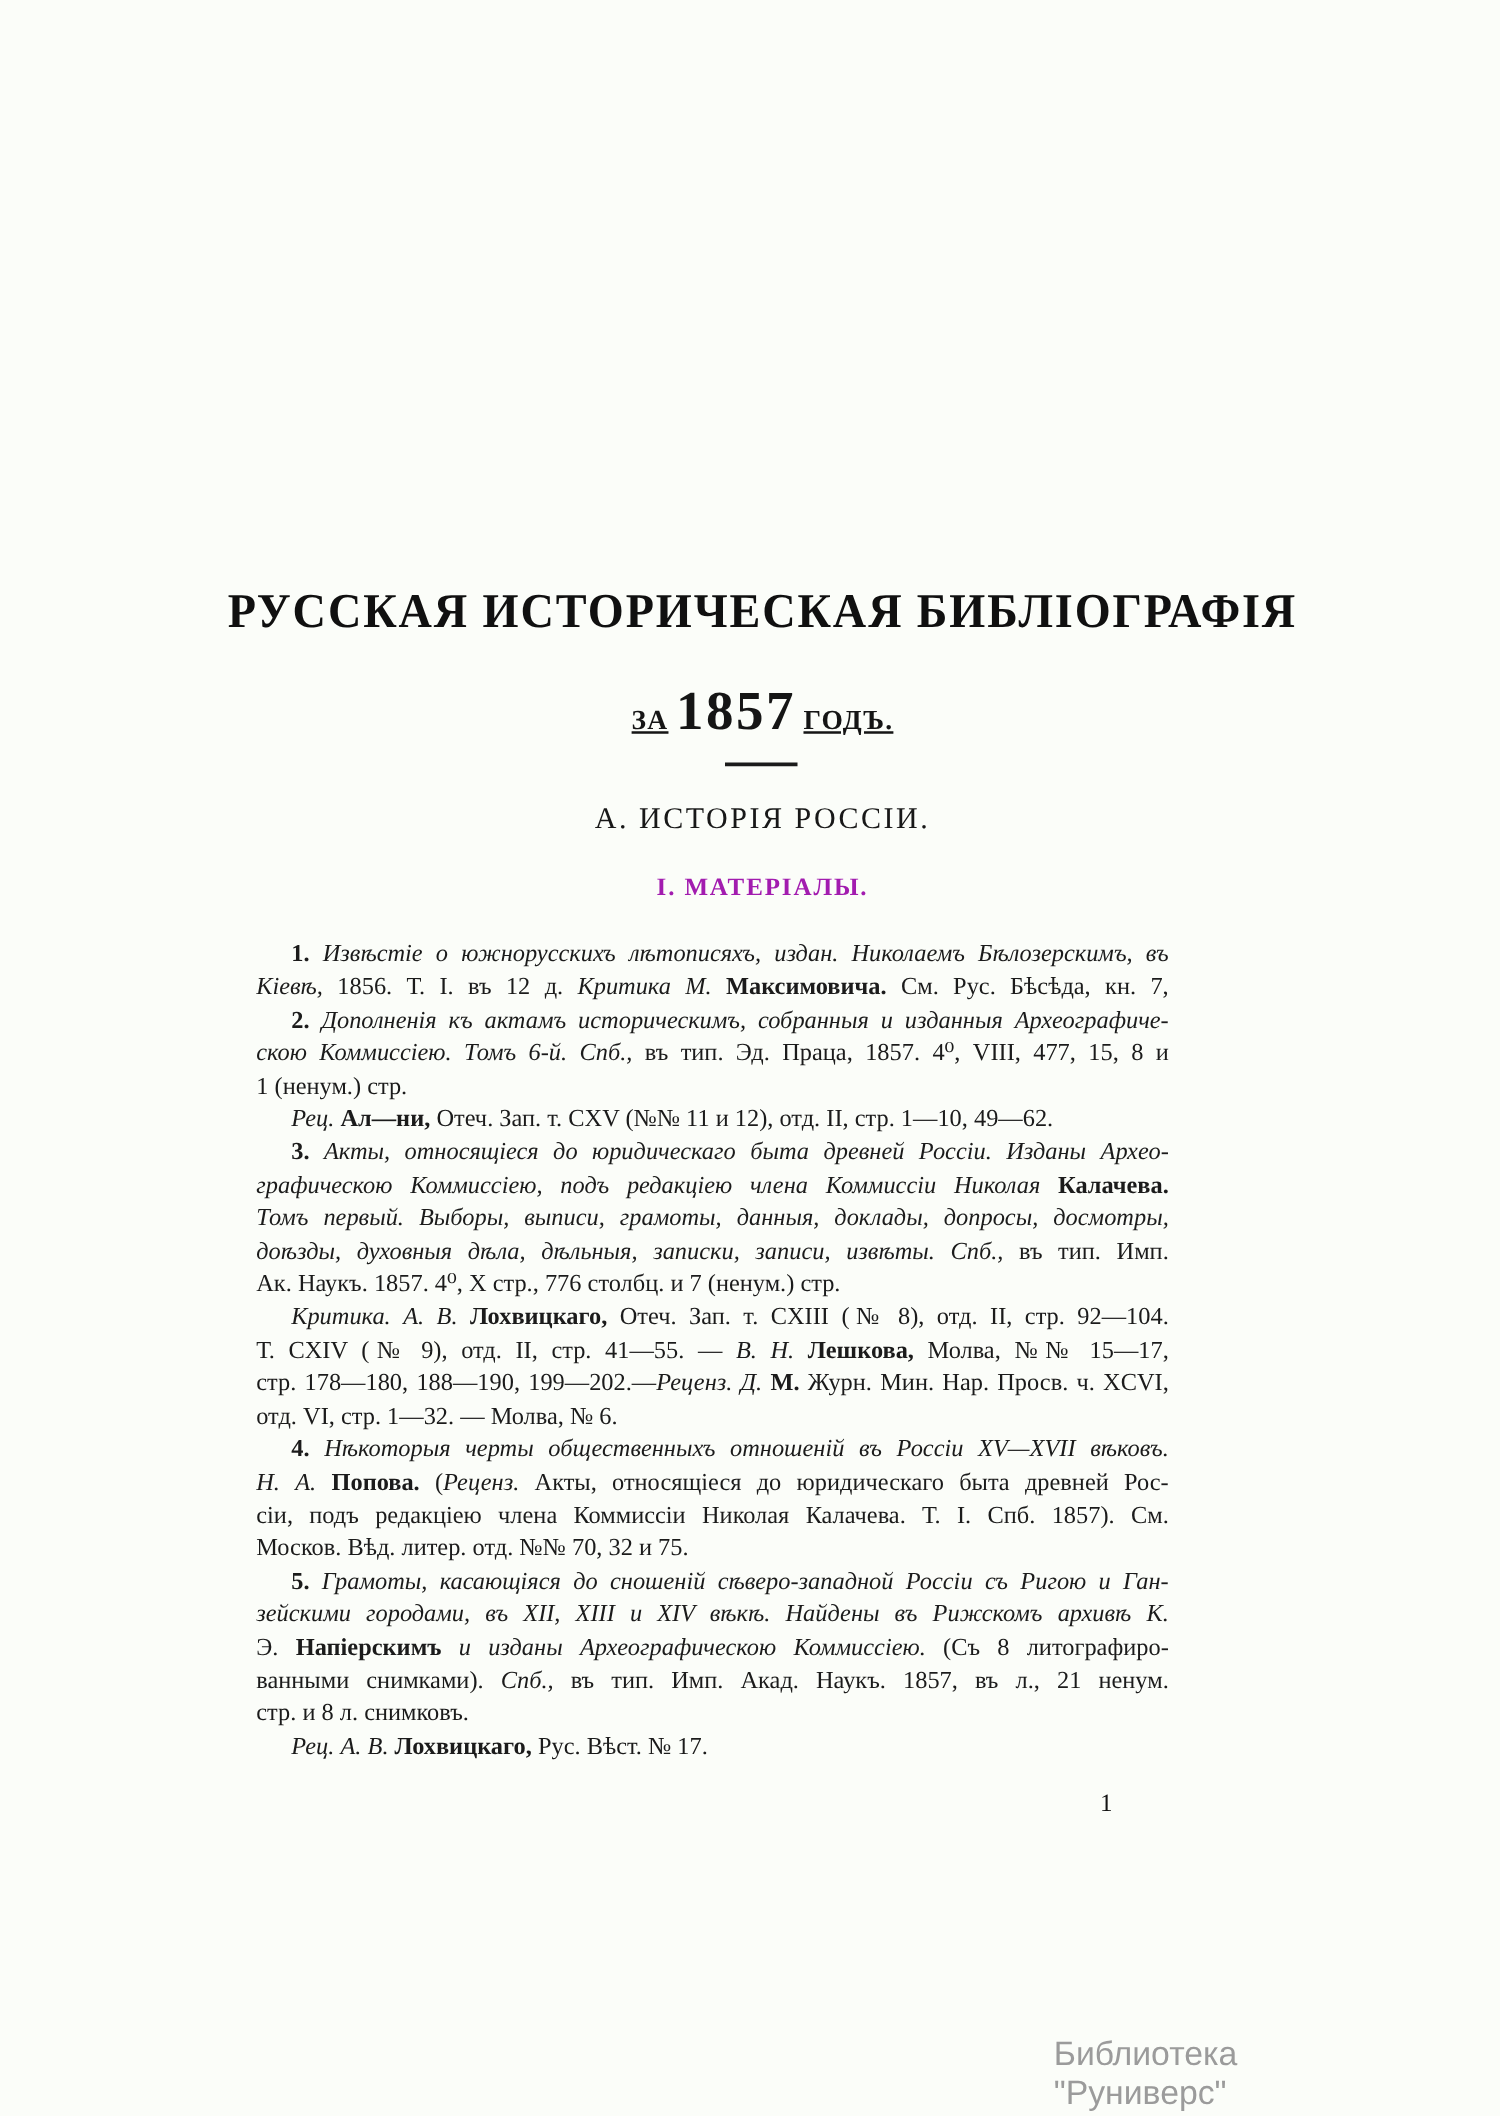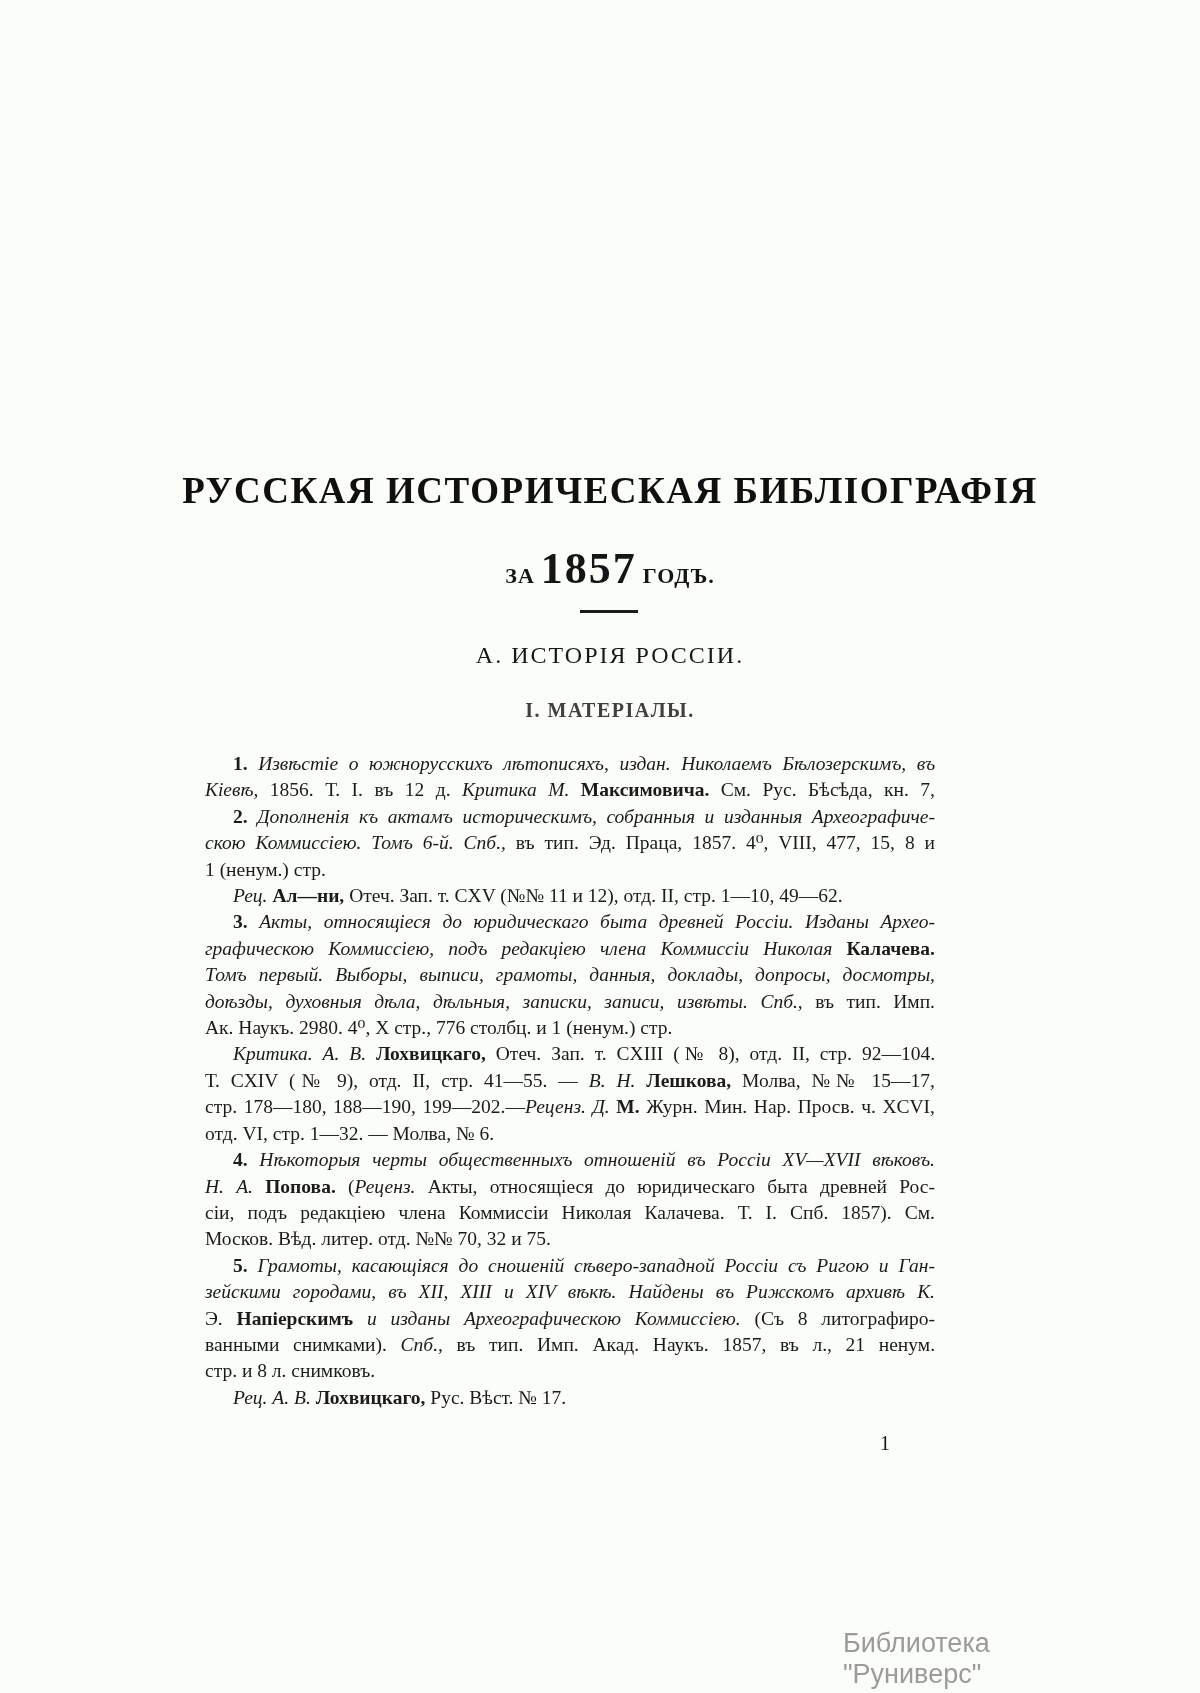--- a/index.html
+++ b/index.html
@@ -32,20 +32,21 @@
     transform: scaleY(1.05);
   }
   .subtitle {
     top: 543px;
     font-weight: 700;
     color: #151515;
   }
   .subtitle .small-caps-part {
     font-size: 22px;
     letter-spacing: 1px;
+    text-decoration: underline;
   }
   .subtitle .year-part {
     font-size: 44px;
     letter-spacing: 2px;
     padding: 0 6px;
   }
   .divider {
     position: absolute;
     top: 610px;
     left: 580px;
@@ -60,21 +61,21 @@
     font-weight: 400;
     letter-spacing: 2px;
     color: #181818;
   }
   .subsection-heading {
     top: 699px;
     margin: 0;
     font-size: 20px;
     font-weight: 700;
     letter-spacing: 1.5px;
-    color: #404040;
+    color: #a21caf;
   }
   .body-text {
     position: absolute;
     left: 205px;
     top: 751px;
     width: 730px;
     font-size: 19.5px;
     line-height: 26.4px;
     color: #1b1b1b;
   }
@@ -128,21 +129,21 @@
       <div class="line indent just"><span class="seg-bold">1.</span><span class="seg-italic"> Извѣстіе о южнорусскихъ лѣтописяхъ, издан. Николаемъ Бѣлозерскимъ, въ</span></div>
       <div class="line just"><span class="seg-italic">Кіевѣ,</span><span class="seg-regular"> 1856. Т. I. въ 12 д. </span><span class="seg-italic">Критика М.</span><span class="seg-bold"> Максимовича.</span><span class="seg-regular"> См. Рус. Бѣсѣда, кн. 7,</span></div>
       <div class="line indent just"><span class="seg-bold">2.</span><span class="seg-italic"> Дополненія къ актамъ историческимъ, собранныя и изданныя Археографиче-</span></div>
       <div class="line just"><span class="seg-italic">скою Коммиссіею. Томъ 6-й. Спб.,</span><span class="seg-regular"> въ тип. Эд. Праца, 1857. 4⁰, VIII, 477, 15, 8 и</span></div>
       <div class="line"><span class="seg-regular">1 (ненум.) стр.</span></div>
       <div class="line indent"><span class="seg-italic">Рец.</span><span class="seg-bold"> Ал—ни,</span><span class="seg-regular">  Отеч. Зап. т. CXV (№№ 11 и 12), отд. II, стр. 1—10, 49—62.</span></div>
       <div class="line indent just"><span class="seg-bold">3.</span><span class="seg-italic"> Акты, относящіеся до юридическаго быта древней Россіи. Изданы Архео-</span></div>
       <div class="line just"><span class="seg-italic">графическою Коммиссіею, подъ редакціею члена Коммиссіи Николая </span><span class="seg-bold">Калачева.</span></div>
       <div class="line just"><span class="seg-italic">Томъ первый. Выборы, выписи, грамоты, данныя, доклады, допросы, досмотры,</span></div>
       <div class="line just"><span class="seg-italic">доѣзды, духовныя дѣла, дѣльныя, записки, записи, извѣты. Спб.,</span><span class="seg-regular"> въ тип. Имп.</span></div>
-      <div class="line"><span class="seg-regular">Ак. Наукъ. 2980. 4⁰, X стр., 776 столбц. и 1 (ненум.) стр.</span></div>
+      <div class="line"><span class="seg-regular">Ак. Наукъ. 1857. 4⁰, X стр., 776 столбц. и 7 (ненум.) стр.</span></div>
       <div class="line indent just"><span class="seg-italic">Критика. А. В.</span><span class="seg-bold"> Лохвицкаго,</span><span class="seg-regular"> Отеч. Зап. т. CXIII (№ 8), отд. II,  стр. 92—104.</span></div>
       <div class="line just"><span class="seg-regular">Т. CXIV (№ 9), отд. II, стр. 41—55. — </span><span class="seg-italic">В. Н.</span><span class="seg-bold"> Лешкова,</span><span class="seg-regular"> Молва, №№ 15—17,</span></div>
       <div class="line just"><span class="seg-regular">стр. 178—180, 188—190, 199—202.—</span><span class="seg-italic">Реценз. Д.</span><span class="seg-bold"> М.</span><span class="seg-regular"> Журн. Мин. Нар. Просв. ч. XCVI,</span></div>
       <div class="line"><span class="seg-regular">отд. VI, стр. 1—32. — Молва, № 6.</span></div>
       <div class="line indent just"><span class="seg-bold">4.</span><span class="seg-italic"> Нѣкоторыя черты общественныхъ отношеній въ Россіи  XV—XVII вѣковъ.</span></div>
       <div class="line just"><span class="seg-italic">Н. А.</span><span class="seg-bold"> Попова.</span><span class="seg-regular"> (</span><span class="seg-italic">Реценз.</span><span class="seg-regular"> Акты, относящіеся до юридическаго быта древней Рос-</span></div>
       <div class="line just"><span class="seg-regular">сіи, подъ редакціею члена Коммиссіи Николая Калачева. Т. I. Спб. 1857). См.</span></div>
       <div class="line"><span class="seg-regular">Москов. Вѣд. литер. отд. №№ 70, 32 и 75.</span></div>
       <div class="line indent just"><span class="seg-bold">5.</span><span class="seg-italic"> Грамоты, касающіяся до сношеній сѣверо-западной Россіи съ Ригою и Ган-</span></div>
       <div class="line just"><span class="seg-italic">зейскими городами, въ XII, XIII и XIV вѣкѣ. Найдены въ Рижскомъ архивѣ К.</span></div>

